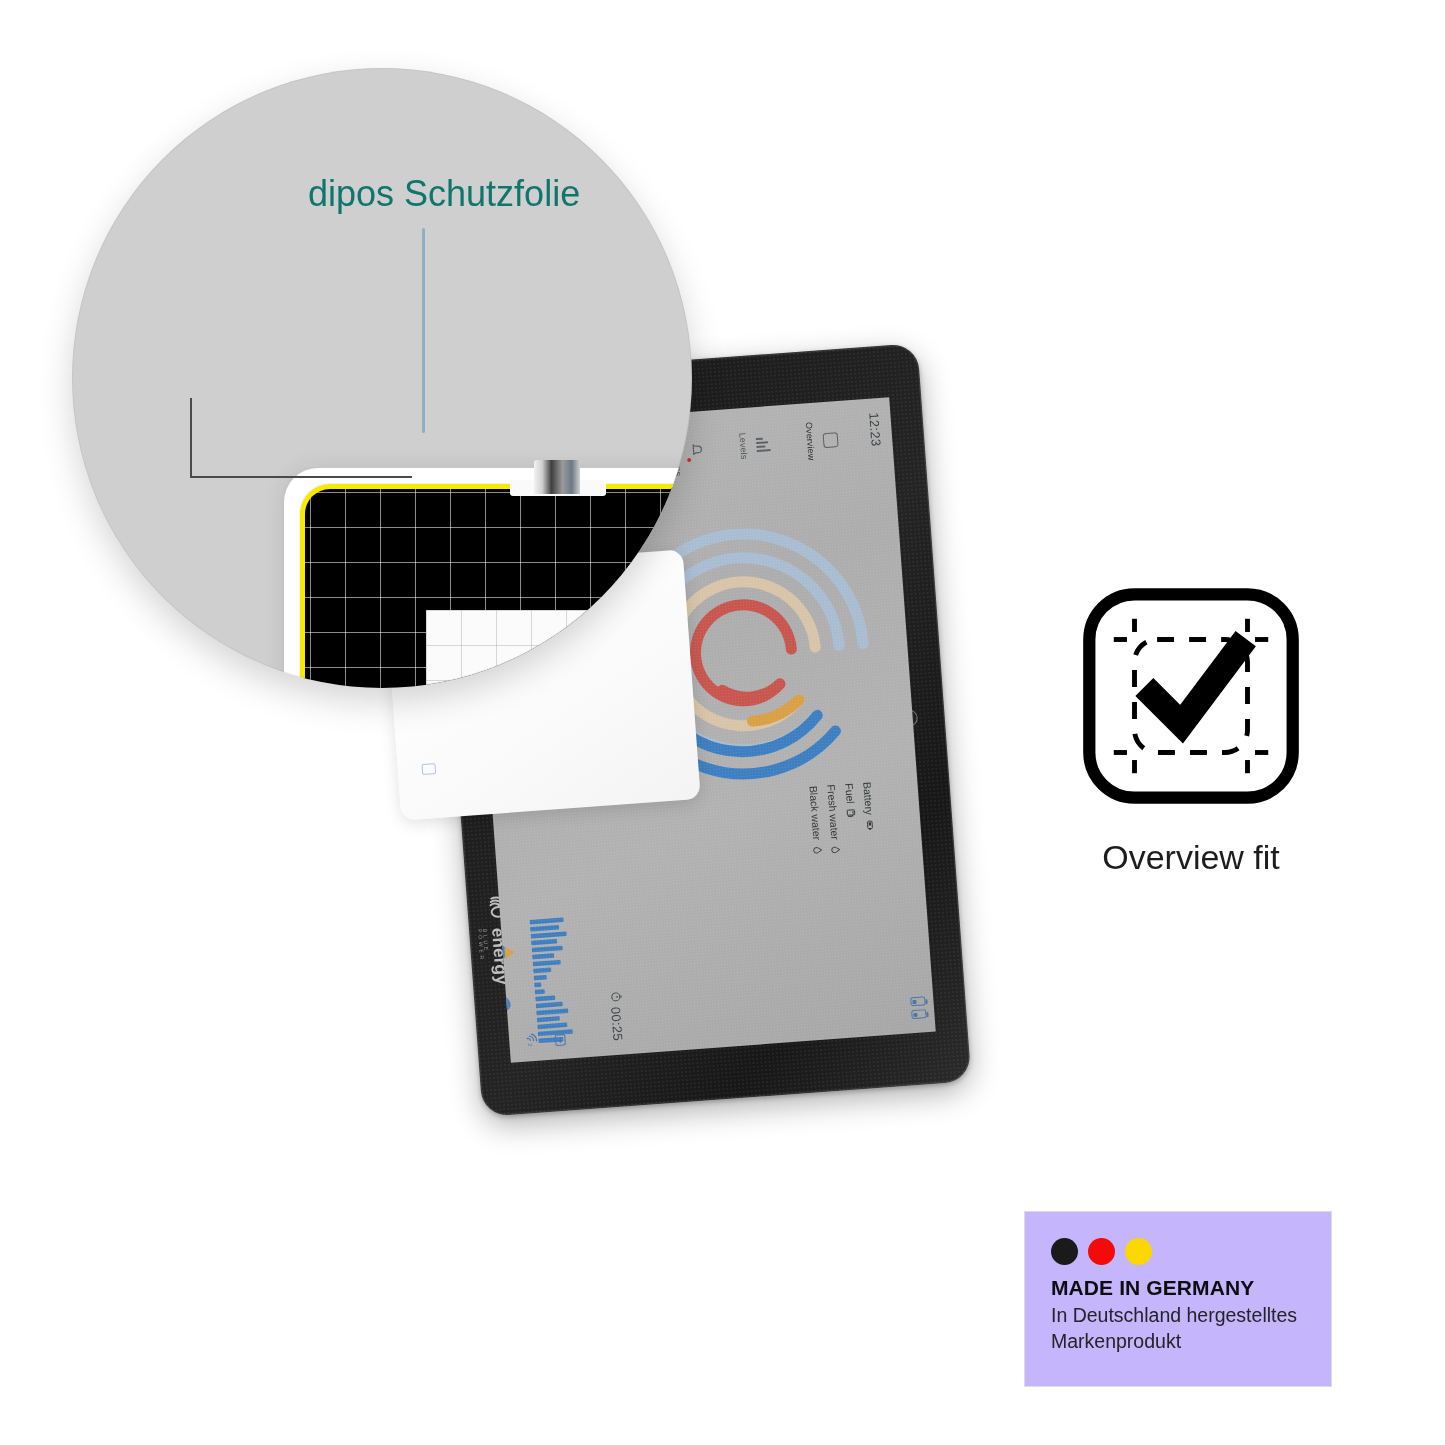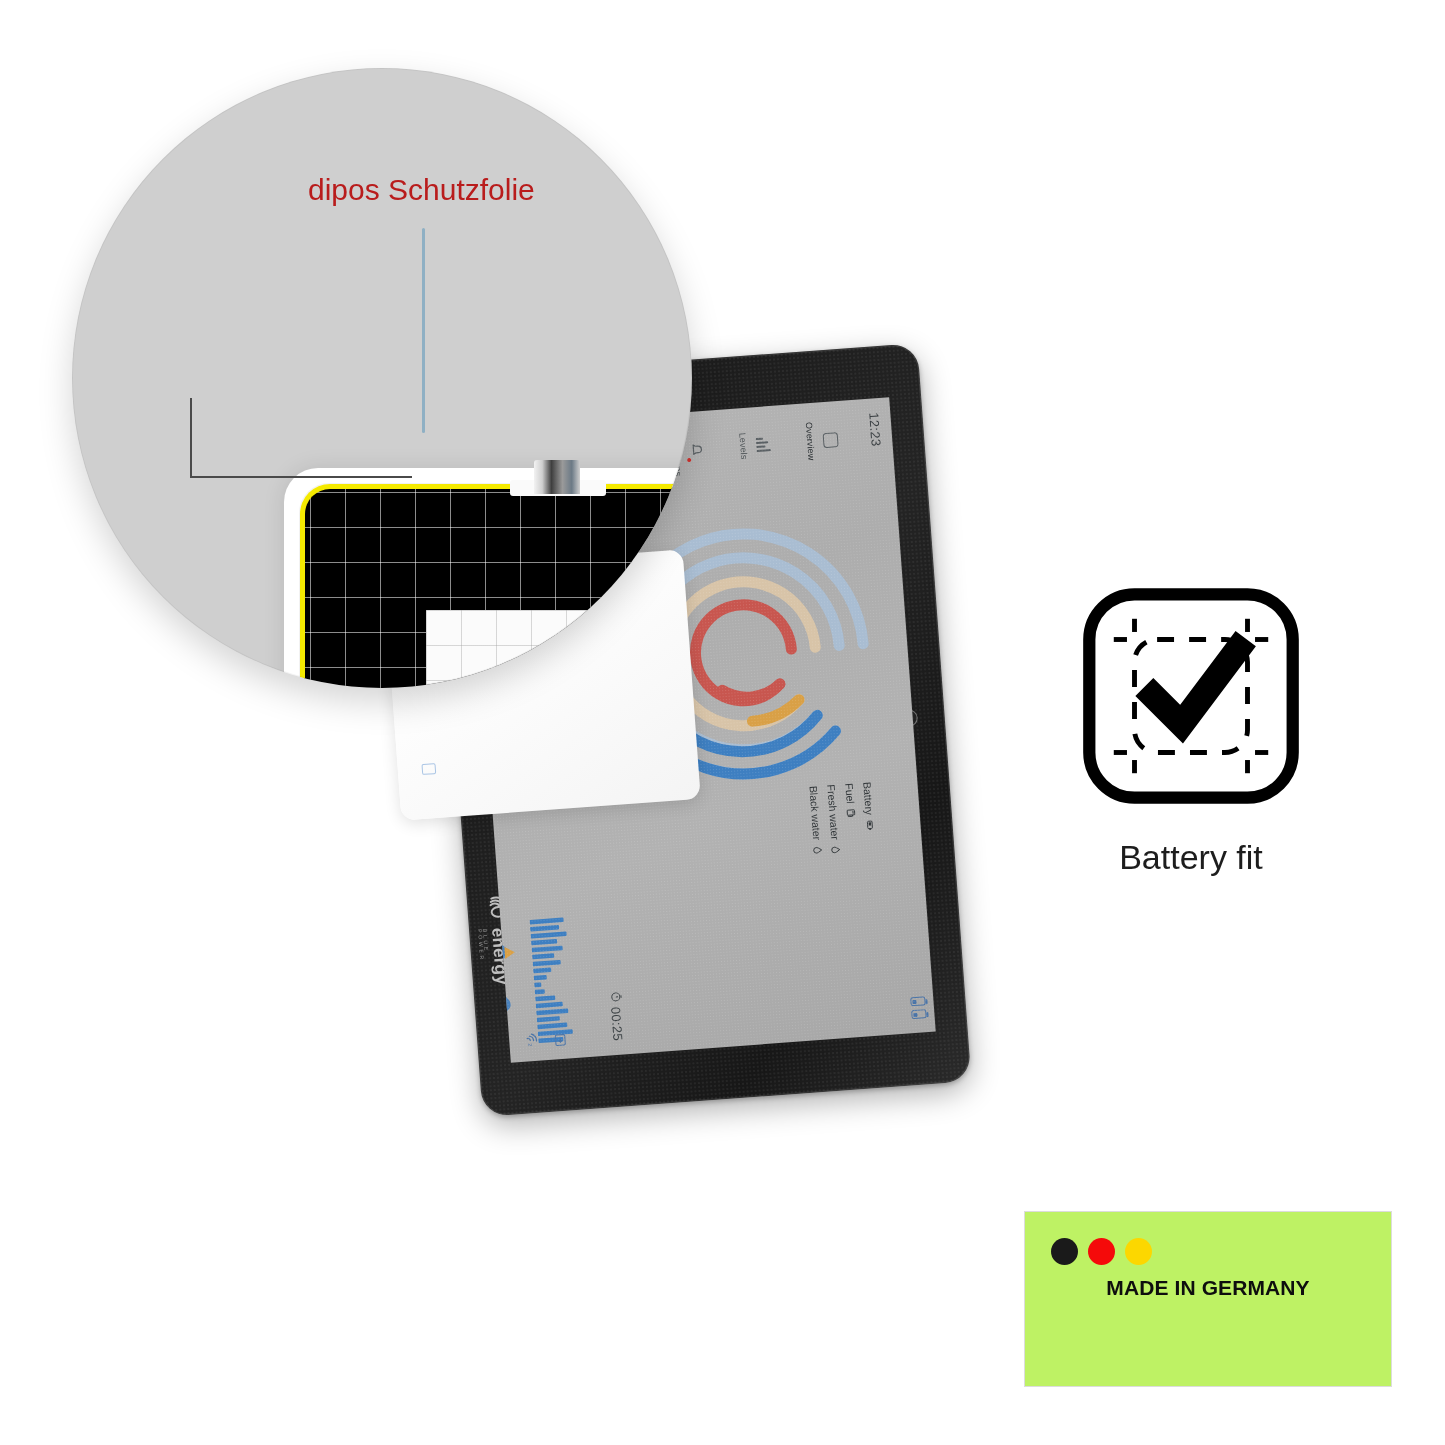--- a/index.html
+++ b/index.html
@@ -195,35 +195,35 @@
     position:absolute; left:438px; top:412px; width:96px; height:16px;
     background:#fafafa; border-radius:3px;
   }
   #mag-softedge{
     position:absolute; inset:0; border-radius:50%;
     box-shadow: inset 0 0 0 1px rgba(0,0,0,.05);
     pointer-events:none;
   }
 
   
-  #cal-top{ position:absolute; left:236px; top:105px; font-size:30px; color:#b91c1c; white-space:nowrap;}
+  #cal-top{ position:absolute; left:236px; top:105px; font-size:36px; color:#0f766e; white-space:nowrap;}
   #cal-left{ position:absolute; left:48px; top:200px; font-size:27px; color:#1d1d1d; line-height:1.33;}
   #leader-blue{ position:absolute; left:350px; top:160px; width:3px; height:205px; background:#8fb0c4; border-radius:2px;}
   #leader-dark{ position:absolute; left:118px; top:330px; width:222px; height:80px;
                 border-left:2.5px solid #4a4a4a; border-bottom:2.5px solid #4a4a4a;}
 
   
   #fit-badge{ position:absolute; left:1078px; top:583px; width:226px; height:226px; z-index:4;}
   #fit-label{ position:absolute; left:1016px; top:835px; width:350px; text-align:center;
               font-size:34px; color:#1d1d1d; line-height:1.32;}
 
   
   #mig{
-    position:absolute; left:1024px; top:1211px; width:368px; height:176px;
-    border:1.5px solid #dcdcdc; background:#bef264; padding:26px 26px 0 26px; z-index:4;text-align:center;
+    position:absolute; left:1024px; top:1211px; width:308px; height:176px;
+    border:1.5px solid #dcdcdc; background:#c4b5fd; padding:26px 26px 0 26px; z-index:4;
   }
   #mig-dots{ display:flex; gap:10px; margin-bottom:11px; }
   #mig-dots span{ width:27px;height:27px;border-radius:50%; display:block;}
   #mig-title{ font-size:21px; font-weight:700; color:#0e0e0e; letter-spacing:.1px; margin-bottom:3px;}
   #mig-sub{ font-size:19.5px; color:#242424; line-height:1.32; }
 </style>
 </head>
 <body>
 
 <div id="stage">
@@ -518,25 +518,29 @@
         <path d="M19 30h7"></path>
           <path d="M19 90h7"></path>
           <path d="M94 30h7"></path>
           <path d="M94 90h7"></path>
       </g>
 
       <path d="M40 60 L55 75 L85 35" fill="none" stroke="#000" stroke-width="13.5" stroke-linecap="square" stroke-linejoin="miter"></path>
     </svg>
   </div>
   <div id="fit-label">
-    <div>Battery fit</div>
+    <div>Overview fit</div>
   </div>
 
   <div id="mig">
     <div id="mig-dots">
       <span style="background:#1a1a1a"></span>
       <span style="background:#f50a0a"></span>
       <span style="background:#fcd700"></span>
     </div>
     <div id="mig-title">MADE IN GERMANY</div>
+    <div id="mig-sub">
+      <div>In Deutschland hergestelltes</div>
+      <div>Markenprodukt</div>
+    </div>
   </div>
 
 </div>
 
 </body></html>

